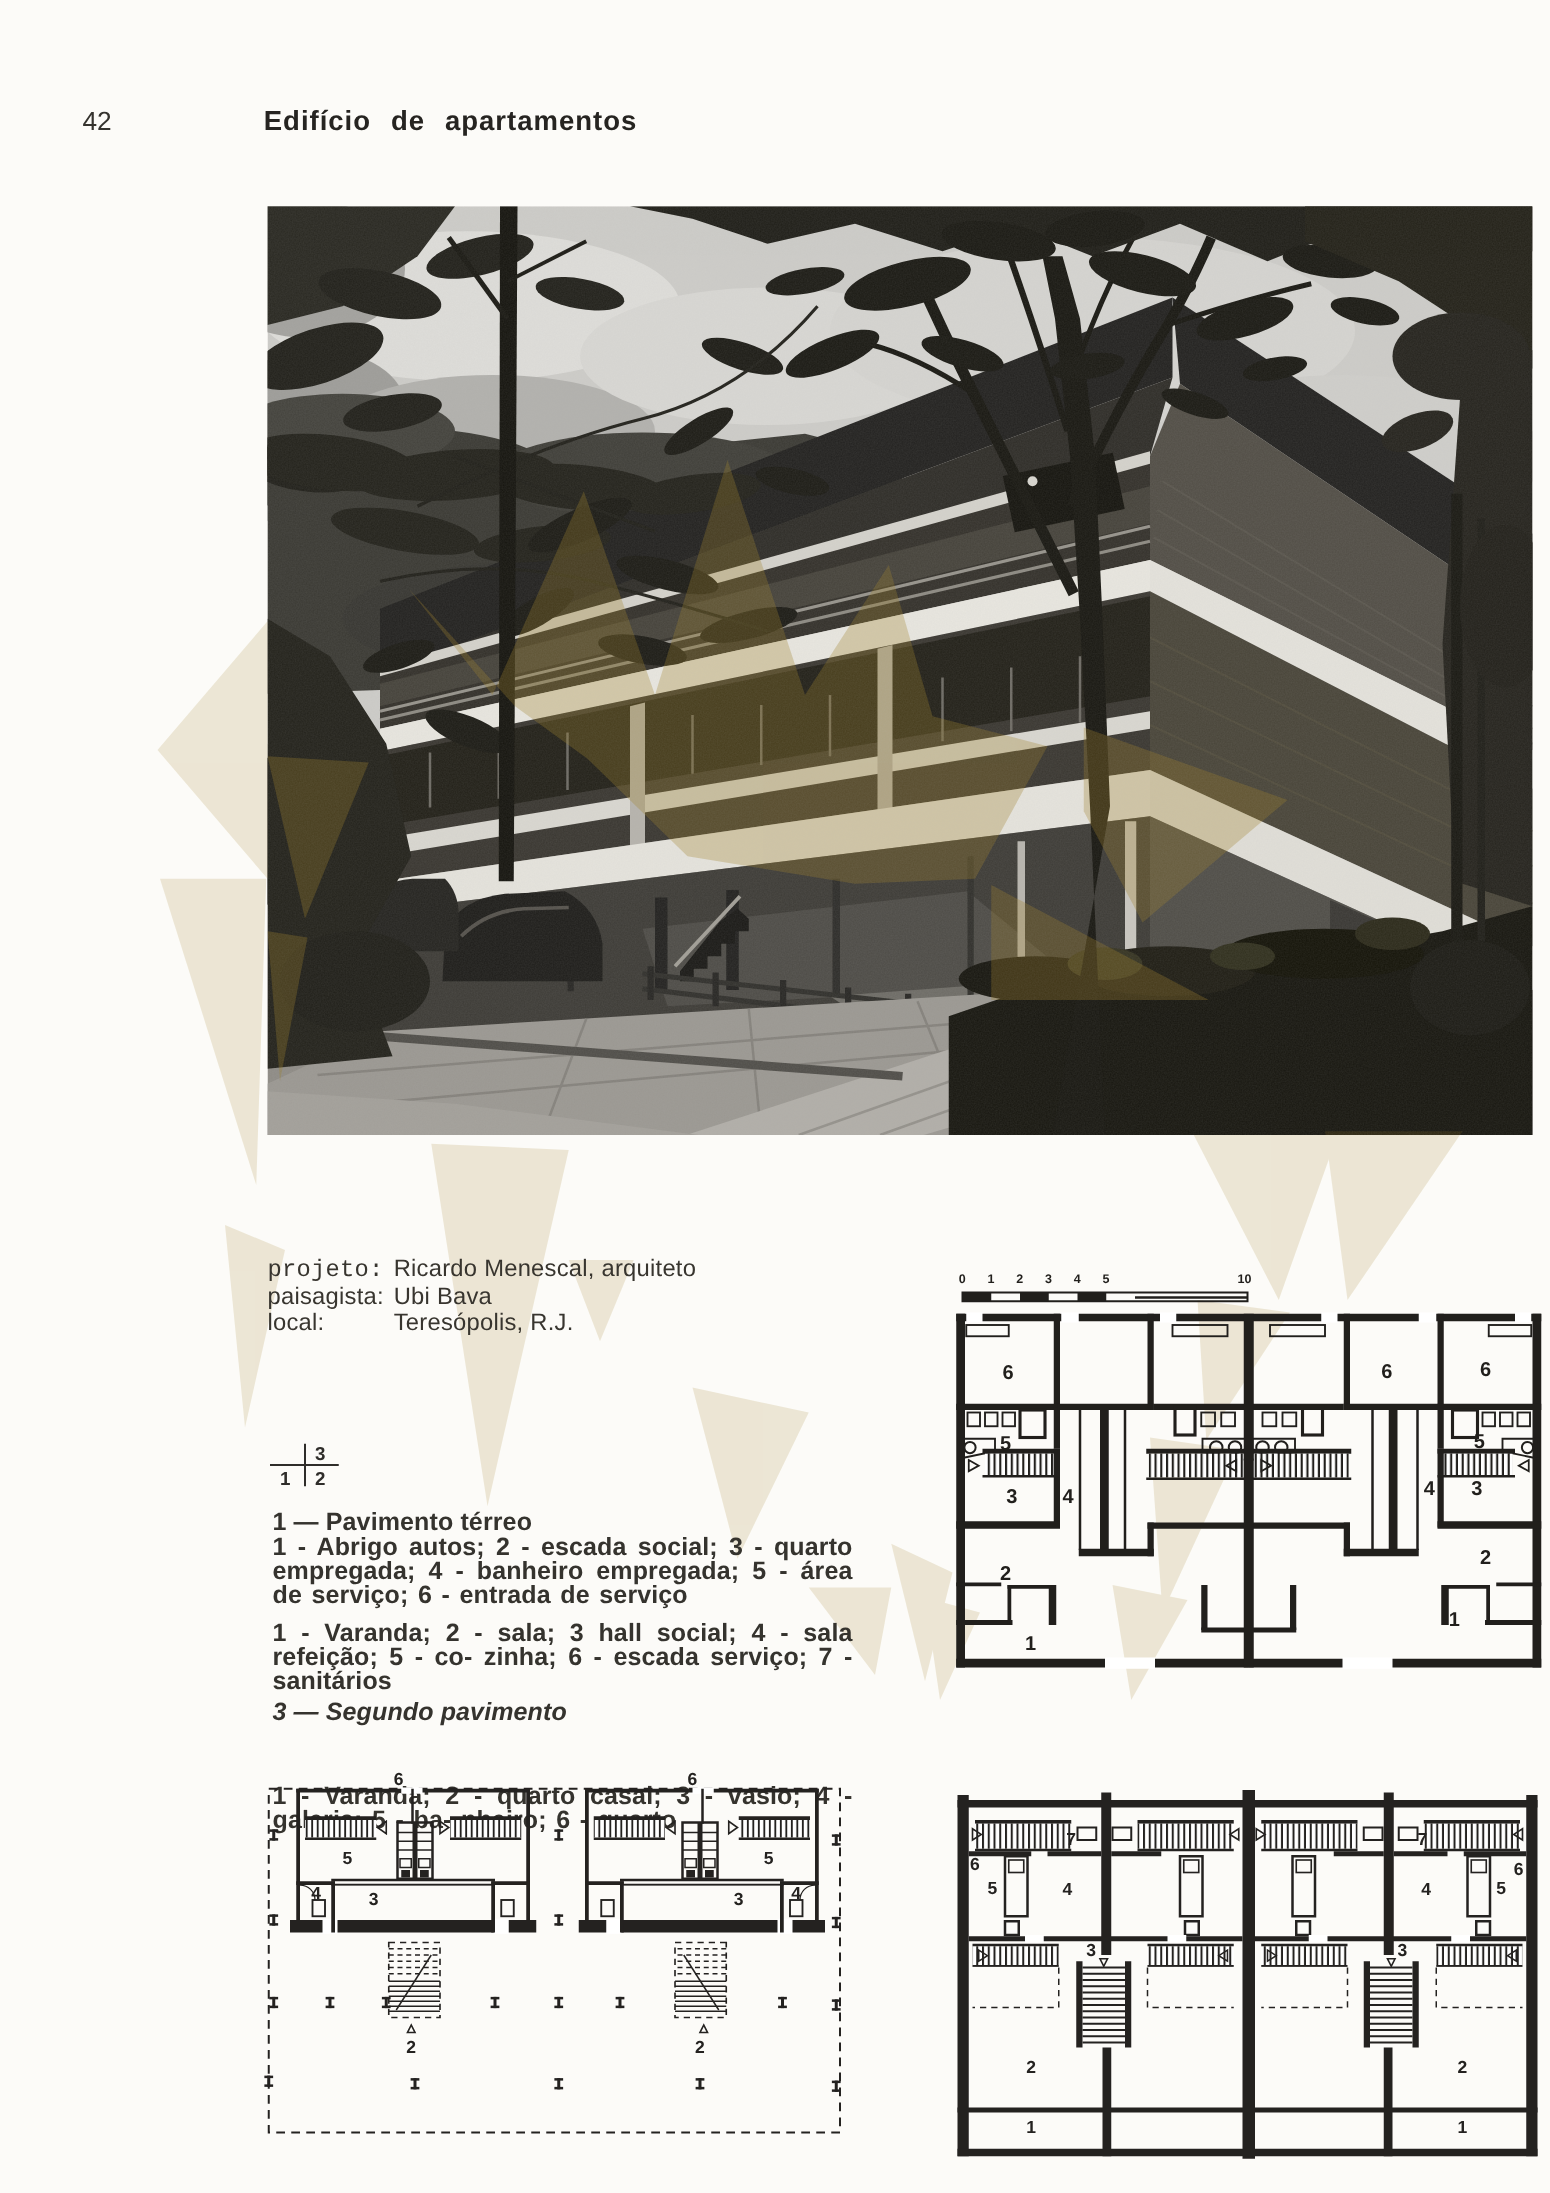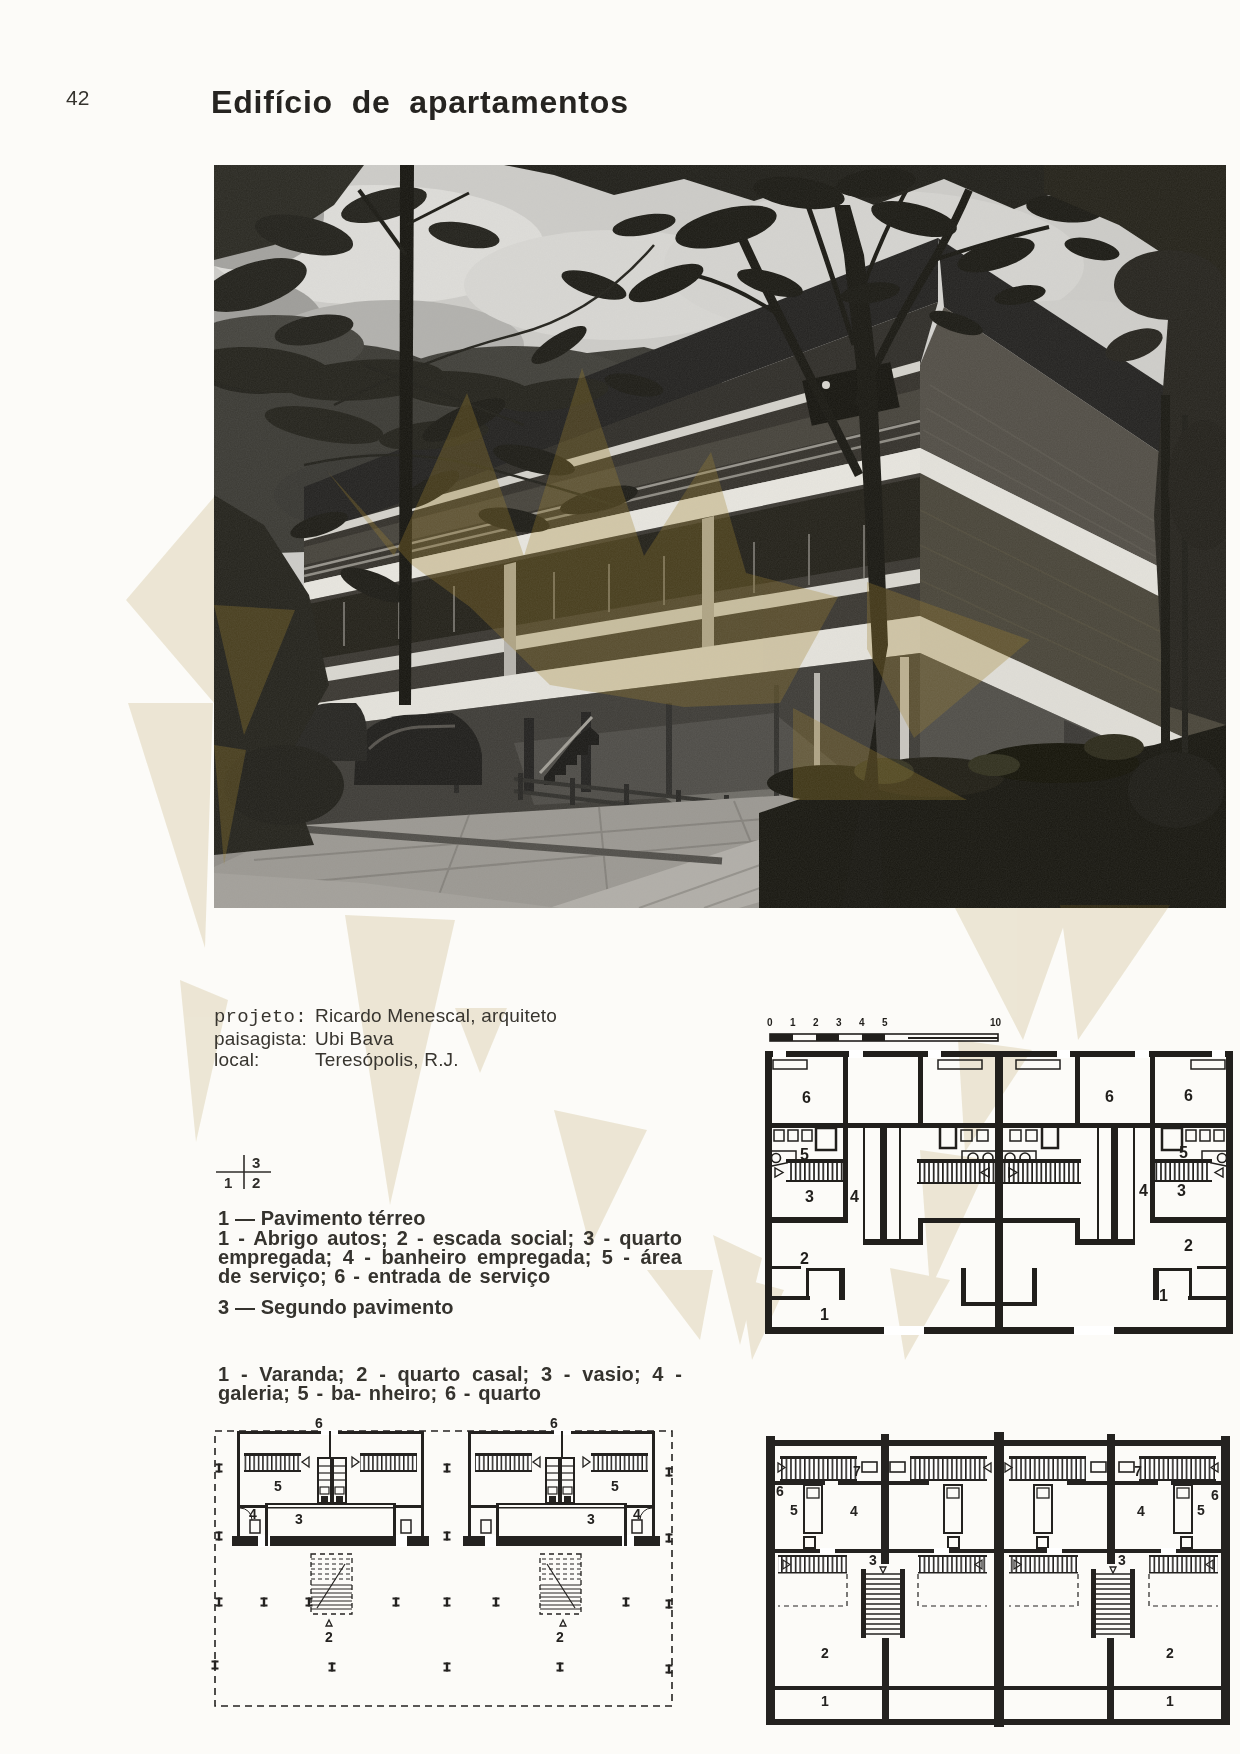--- a/index.html
+++ b/index.html
@@ -5,21 +5,21 @@
   html,body{margin:0;padding:0;}
   body{width:1240px;height:1754px;position:relative;background:#fcfbf8;
        font-family:"Liberation Sans",sans-serif;overflow:hidden;}
   .abs{position:absolute;}
 </style>
 </head>
 <body>
 
 <div class="abs" style="left:66px;top:86px;font-size:21px;color:#35332e;">42</div>
 
-<div class="abs" style="left:211px;top:84px;font-size:32px;font-weight:700;color:#262421;letter-spacing:0.8px;word-spacing:9px;">Edifício de apartamentos</div>
+<div class="abs" style="left:211px;top:84px;font-size:22px;font-weight:700;color:#262421;letter-spacing:0.8px;word-spacing:9px;">Edifício de apartamentos</div>
 
 <div id="photo" class="abs" style="left:214px;top:165px;width:1012px;height:743px;">
 <svg width="1012" height="743" viewBox="0 0 1012 743">
 
  <rect x="0" y="0" width="1012" height="430" fill="#cdccc8"></rect>
  <ellipse cx="160" cy="80" rx="170" ry="60" fill="#deddd9"></ellipse>
  <ellipse cx="30" cy="50" rx="80" ry="55" fill="#a3a29e"></ellipse>
  <ellipse cx="40" cy="160" rx="70" ry="45" fill="#9e9d99"></ellipse>
  <ellipse cx="180" cy="180" rx="130" ry="45" fill="#b2b1ad"></ellipse>
  <ellipse cx="100" cy="235" rx="110" ry="40" fill="#a9a8a4"></ellipse>
@@ -275,21 +275,22 @@
  <line x1="30" y1="5" x2="30" y2="39" stroke="#2f2d2a" stroke-width="1.6"></line>
  <text x="38" y="18" font-family="Liberation Sans,sans-serif" font-size="15" font-weight="700" fill="#2f2d2a">3</text>
  <text x="10" y="38" font-family="Liberation Sans,sans-serif" font-size="15" font-weight="700" fill="#2f2d2a">1</text>
  <text x="38" y="38" font-family="Liberation Sans,sans-serif" font-size="15" font-weight="700" fill="#2f2d2a">2</text>
 </svg>
 </div>
 
 <div class="abs" style="left:218px;top:1209px;width:464px;font-size:20px;font-weight:700;color:#35332e;line-height:19px;letter-spacing:0.1px;">
   <div style="margin-bottom:1px;">1 — Pavimento térreo</div>
   <div style="text-align:justify;word-spacing:2px;margin-bottom:12px;">1 - Abrigo autos; 2 - escada social; 3 - quarto empregada; 4 - banheiro empregada; 5 - área de serviço; 6 - entrada de serviço</div>
-  <div style="margin-bottom:1px;">3 — Segundo pavimento</div>
+  <div style="text-align:justify;word-spacing:2px;margin-bottom:6px;">1 - Varanda; 2 - sala; 3 hall social; 4 - sala refeição; 5 - co- zinha; 6 - escada serviço; 7 - sanitários</div>
+  <div style="margin-bottom:1px;font-style:italic;">3 — Segundo pavimento</div>
   <div style="text-align:justify;word-spacing:2px;margin-top:48px;">1 - Varanda; 2 - quarto casal; 3 - vasio; 4 - galeria; 5 - ba- nheiro; 6 - quarto</div>
 </div>
 
 <div id="plan3" class="abs" style="left:758px;top:1012px;width:482px;height:330px;">
 <svg width="482" height="330" viewBox="0 0 482 330" font-family="Liberation Sans,sans-serif">
  <defs>
   <pattern id="vh" width="4.6" height="12" patternUnits="userSpaceOnUse">
     <rect width="4.6" height="12" fill="#fff"></rect>
           <rect width="1.7" height="12" fill="#211f1c"></rect>
   </pattern>

